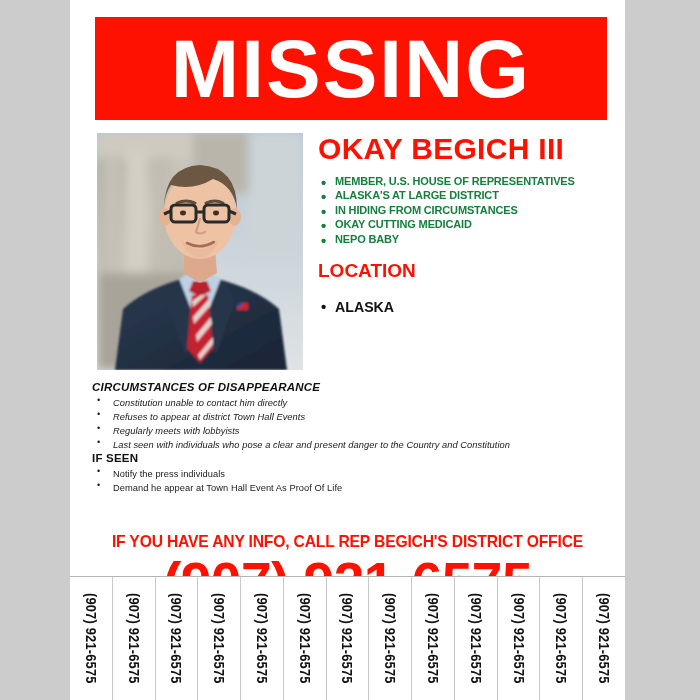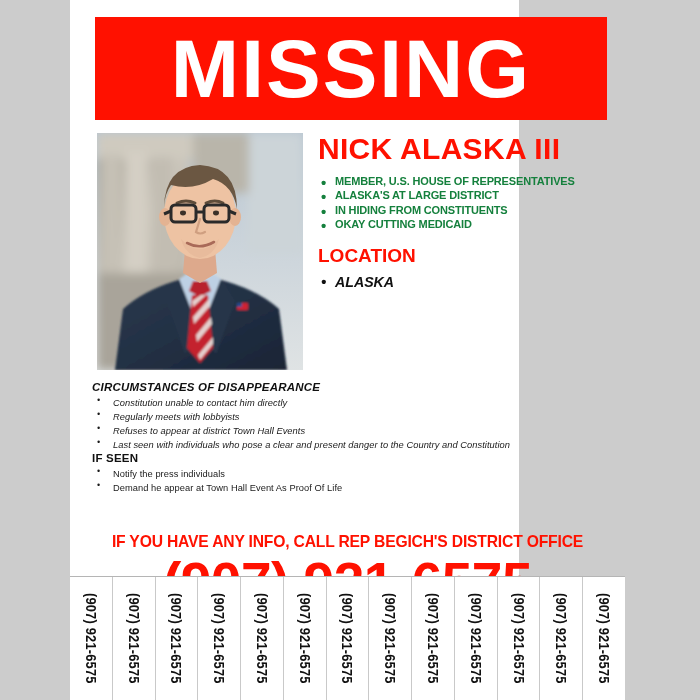--- a/index.html
+++ b/index.html
@@ -14,21 +14,21 @@
     background: #cccccc;
     font-family: "Liberation Sans", sans-serif;
     position: relative;
   }
 
   
   .poster {
     position: absolute;
     left: 70px;
     top: 0px;
-    width: 449px;
+    width: 555px;
     height: 700px;
     background: #ffffff;
   }
 
   
   .banner {
     position: absolute;
     left: 25px;
     top: 17px;
     width: 512px;
@@ -97,22 +97,21 @@
   }
   .location-head {
     color: #FF1100;
     font-size: 19px;
     font-weight: bold;
     margin-top: 14px;
     line-height: 1.05;
   }
   .loc-list {
     list-style: none;
-    margin-top: 8px;
-    font-style: italic;
+    margin-top: 18px;
   }
   .loc-list li {
     position: relative;
     padding-left: 17px;
     color: #111111;
     font-size: 14.2px;
     font-weight: bold;
     line-height: 1.24;
   }
   .loc-list li::before {
@@ -307,39 +306,40 @@
 
       <path d="M103 86 L99 99 Q103 102 108 99" stroke="#cf9f80" stroke-width="2.2" fill="none" stroke-linecap="round"></path>
 
       <path d="M90 110 Q103 117 117 109" stroke="#a96a58" stroke-width="2.6" fill="none" stroke-linecap="round"></path>
 
       <path d="M84 106 Q103 126 122 106 Q118 122 103 125 Q88 122 84 106 Z" fill="#e0b294" opacity="0.45"></path>
     </svg>
   </div>
 
   <div class="info">
-    <div class="subject-name">NICK ALASKA III</div>
+    <div class="subject-name">OKAY BEGICH III</div>
     <ul class="fact-list">
       <li>MEMBER, U.S. HOUSE OF REPRESENTATIVES</li>
       <li>ALASKA'S AT LARGE DISTRICT</li>
-      <li>IN HIDING FROM CONSTITUENTS</li>
+      <li>IN HIDING FROM CIRCUMSTANCES</li>
       <li>OKAY CUTTING MEDICAID</li>
+      <li>NEPO BABY</li>
     </ul>
     <div class="location-head">LOCATION</div>
     <ul class="loc-list">
       <li>ALASKA</li>
     </ul>
   </div>
 
   <div class="section section-circumstances">
     <div class="section-title">CIRCUMSTANCES OF DISAPPEARANCE</div>
     <ul class="detail-list">
       <li>Constitution unable to contact him directly</li>
+      <li>Refuses to appear at district Town Hall Events</li>
       <li>Regularly meets with lobbyists</li>
-      <li>Refuses to appear at district Town Hall Events</li>
       <li>Last seen with individuals who pose a clear and present danger to the Country and Constitution</li>
     </ul>
   </div>
 
   <div class="section section-ifseen">
     <div class="section-title">IF SEEN</div>
     <ul class="detail-list">
       <li>Notify the press individuals</li>
       <li>Demand he appear at Town Hall Event As Proof Of Life</li>
     </ul>

